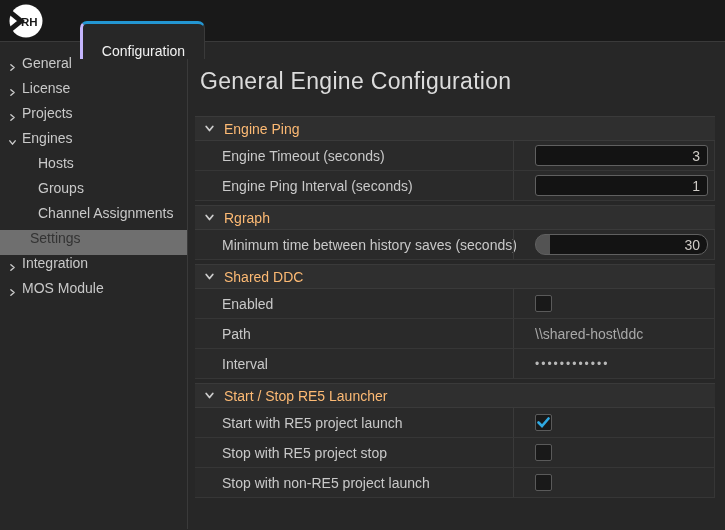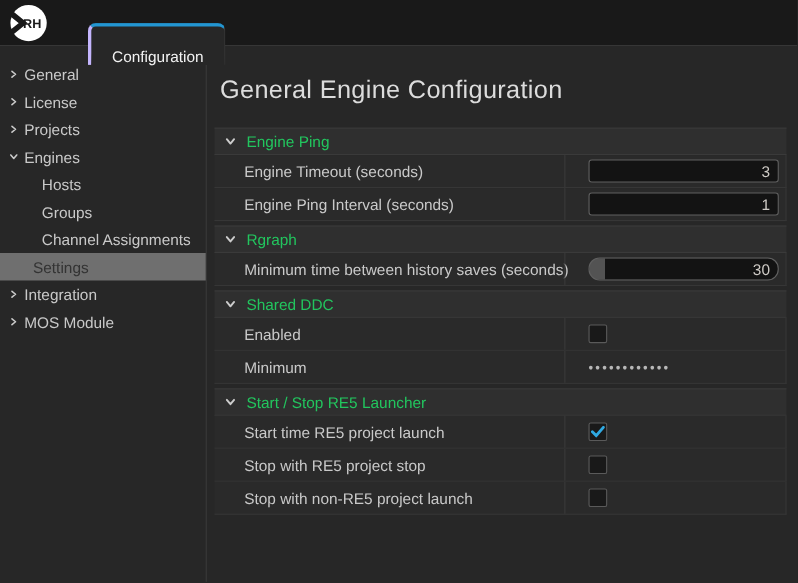--- a/index.html
+++ b/index.html
@@ -50,21 +50,20 @@
 
   .sidebar {
     width: 188px;
     border-right: 1px solid #3a3a3a;
     padding-top: 13px;
     flex: none;
   }
   .nav-item {
     height: 25px;
     display: flex;
-    align-items: center;
     color: #c9c9c9;
     font-size: 14px;
     cursor: default;
     white-space: nowrap;
   }
   .nav-item.root { padding-left: 8px; }
   .nav-item.child { padding-left: 38px; }
   .nav-item .chev { width: 14px; display: flex; align-items: center; flex: none; }
   .nav-item.selected { background: #6f6f6f; color: #333333; padding-left: 30px; }
 
@@ -80,21 +79,21 @@
   
   .section-header {
     height: 25px;
     margin-top: 4px;
     background: #2f2f2f;
     border-top: 1px solid #3a3a3a;
     border-bottom: 1px solid #3a3a3a;
     display: flex;
     align-items: center;
     padding-left: 9px;
-    color: #22c55e;
+    color: #fdba74;
     font-size: 14px;
   }
   .section-header .chev { display: flex; align-items: center; margin-right: 9px; }
 
   .row {
     height: 30px;
     display: flex;
     align-items: stretch;
     background: #2a2a2a;
     border-bottom: 1px solid #363636;
@@ -275,35 +274,41 @@
           </span>
           <span>Shared DDC</span>
         </div>
         <div class="row">
           <div class="label">Enabled</div>
           <div class="value">
             <div class="checkbox"></div>
           </div>
         </div>
         <div class="row">
-          <div class="label">Minimum</div>
+          <div class="label">Path</div>
+          <div class="value">
+            <span class="text-value">\\shared-host\ddc</span>
+          </div>
+        </div>
+        <div class="row">
+          <div class="label">Interval</div>
           <div class="value">
             <span class="password-value">••••••••••••</span>
           </div>
         </div>
         <div class="section-header">
           <span class="chev">
             <svg width="11" height="11" viewBox="0 0 10 10">
               <path d="M2 3.2 L5 6.8 L8 3.2" fill="none" stroke="#cccccc" stroke-width="1.6" stroke-linecap="round" stroke-linejoin="round"></path>
             </svg>
           </span>
           <span>Start / Stop RE5 Launcher</span>
         </div>
         <div class="row">
-          <div class="label">Start time RE5 project launch</div>
+          <div class="label">Start with RE5 project launch</div>
           <div class="value">
             <div class="checkbox checked">
               <svg width="13" height="11" viewBox="0 0 13 11">
                 <path d="M1.5 5.5 L5 9 L11.5 1.5" fill="none" stroke="#2fa9e2" stroke-width="2.6" stroke-linecap="round"></path>
               </svg>
             </div>
           </div>
         </div>
         <div class="row">
           <div class="label">Stop with RE5 project stop</div>

